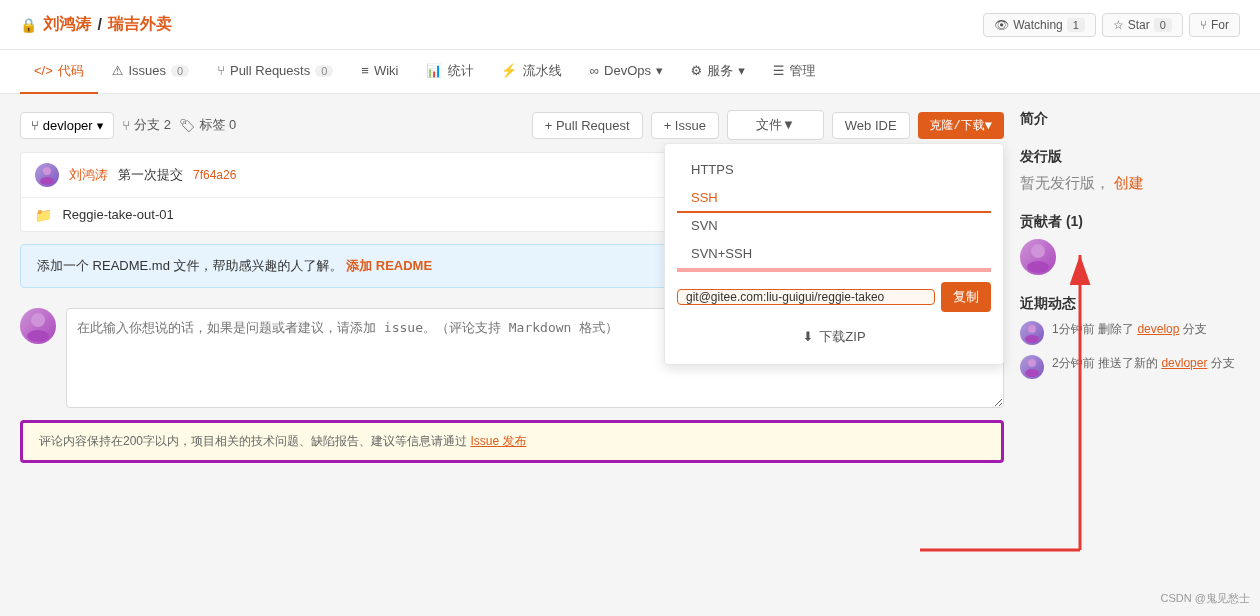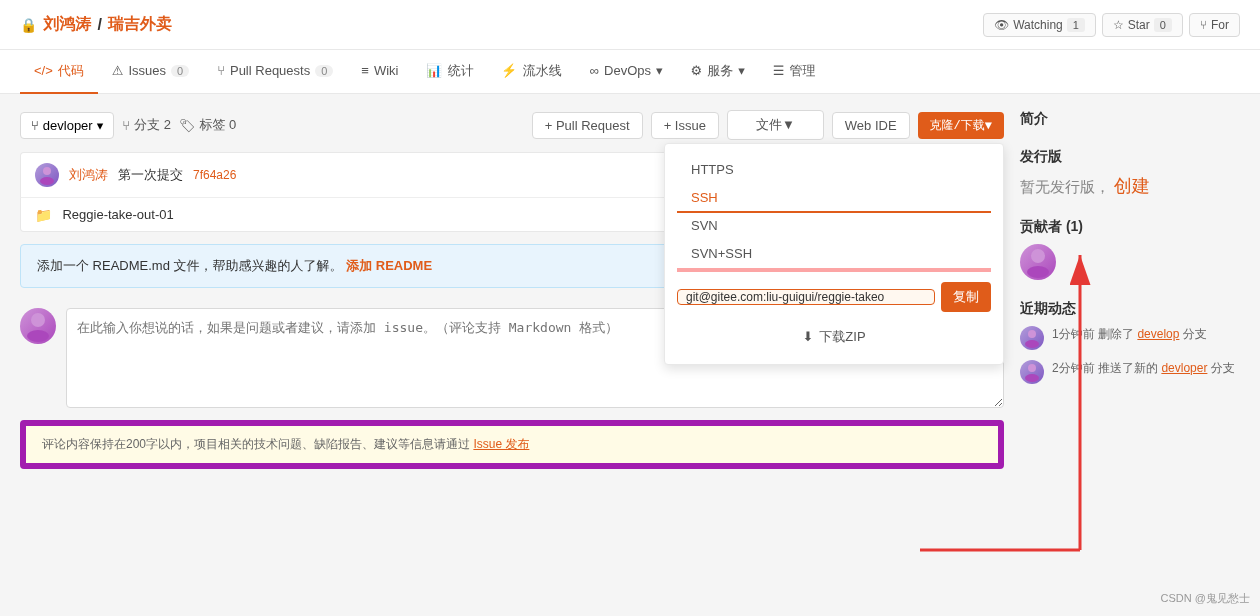--- a/index.html
+++ b/index.html
@@ -325,34 +325,34 @@
       min-height: 100px;
       font-size: 13px;
       color: #999;
       resize: vertical;
       outline: none;
     }
     
     
     .notice-bar {
       background: #fffbe6;
-      border: 6px solid #a21caf;
+      border: 3px solid #a21caf;
       border-radius: 4px;
       padding: 10px 16px;
       font-size: 12px;
       color: #666;
       margin-top: 12px;
     }
     .notice-bar a { color: #e05c1a; }
     
     
     .sidebar-section { margin-bottom: 20px; }
     .sidebar-title { font-size: 14px; font-weight: 600; color: #333; margin-bottom: 8px; }
     .sidebar-text { font-size: 15px; color: #888; }
-    .sidebar-link { color: #e05c1a; text-decoration: none; font-size: 18px; text-align: right; }
+    .sidebar-link { color: #e05c1a; text-decoration: none; font-size: 15px; text-align: right; }
     .contributor-row {
       display: flex;
       align-items: center;
       gap: 8px;
       margin-bottom: 8px;
     }
     .recent-activity-item {
       display: flex;
       align-items: flex-start;
       gap: 8px;

